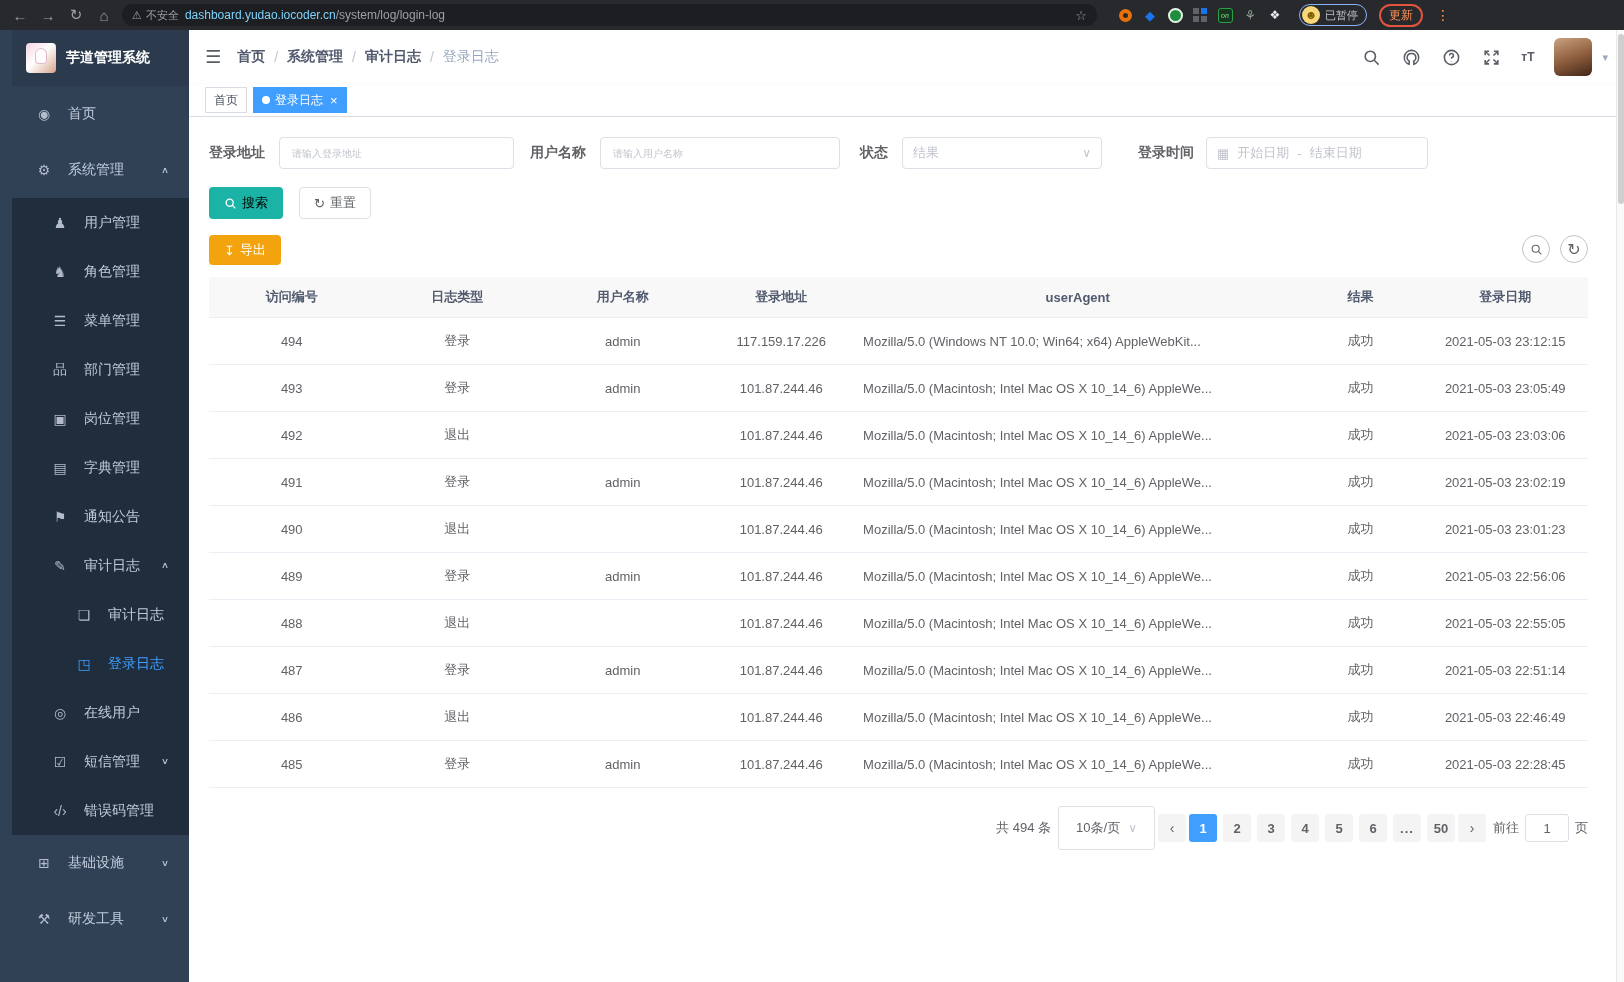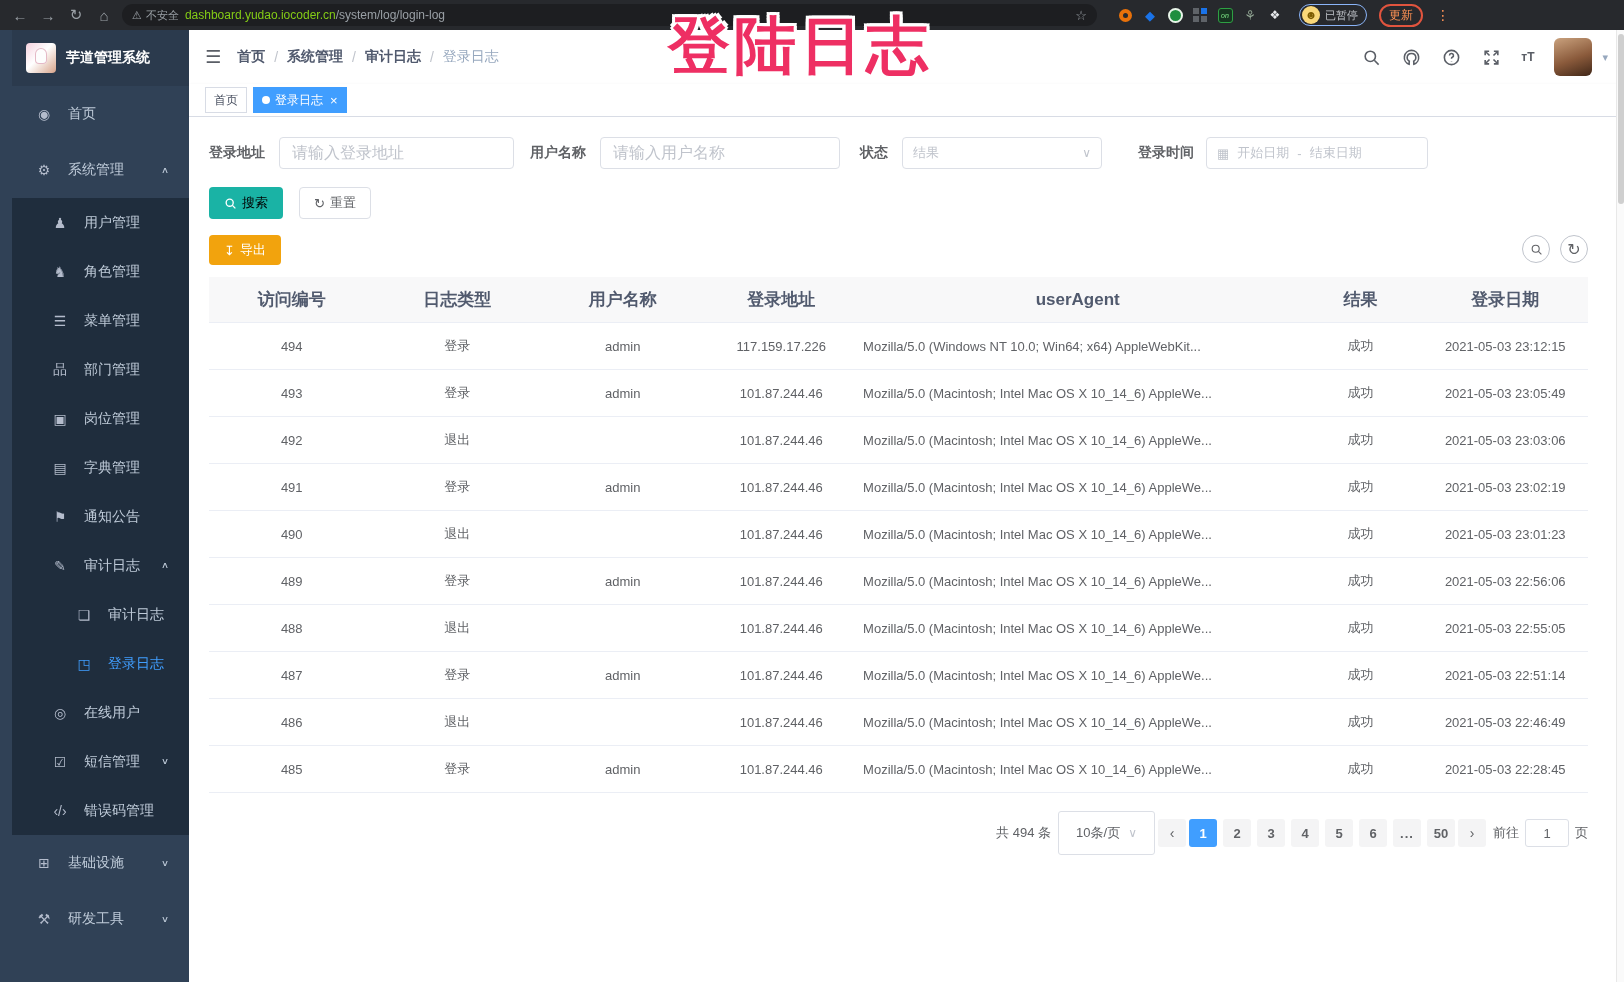--- a/index.html
+++ b/index.html
@@ -9,21 +9,21 @@
 
   
   .browser-bar { height:30px; background:#27292d; display:flex; align-items:center; padding:0 8px; gap:6px; }
   .b-nav { display:flex; align-items:center; gap:4px; }
   .b-btn { width:24px; height:24px; display:flex; align-items:center; justify-content:center;
            color:#9aa0a6; font-size:15px; border-radius:50%; }
   .url-pill { flex:0 0 auto; width:975px; height:22px; background:#1d1e21; border-radius:12px;
               display:flex; align-items:center; padding:0 10px; gap:6px; }
   .warn { color:#9aa0a6; font-size:11px; display:flex; align-items:center; gap:4px; }
   .url-text { font-size:12px; white-space:nowrap; overflow:hidden; }
-  .url-domain { color:#84cc16; }
+  .url-domain { color:#7dd3fc; }
   .url-path { color:#9aa0a6; }
   .url-star { margin-left:auto; color:#9aa0a6; font-size:13px; }
   .ext-bar { display:flex; align-items:center; gap:9px; margin-left:14px; }
   .ext { width:16px; height:16px; display:flex; align-items:center; justify-content:center; font-size:11px; }
   .ext-ring { width:13px; height:13px; border:4px solid #e8710a; border-radius:50%; }
   .ext-gem { color:#1a73e8; font-size:13px; }
   .ext-green { width:15px; height:15px; background:#1e8e3e; border-radius:50%; border:2px solid #e8f5e9; }
   .ext-grid { display:grid; grid-template-columns:6px 6px; grid-gap:2px; }
   .ext-grid i { width:6px; height:6px; background:#5f6368; }
   .ext-grid i:nth-child(2){ background:#1a73e8; }
@@ -84,21 +84,21 @@
   .tag { display:inline-flex; align-items:center; gap:5px; height:26px; padding:0 8px;
          border:1px solid #d8dce5; background:#fff; color:#495060; font-size:12px; cursor:pointer; }
   .tag.active { background:#409eff; border-color:#409eff; color:#fff; }
   .tag-dot { width:8px; height:8px; border-radius:50%; background:#fff; }
   .tag-close { font-size:13px; line-height:1; margin-left:2px; }
 
   
   .content { flex:1; padding:12px 36px 0 20px; background:#fff; }
   .filter-row { display:flex; align-items:center; margin-top:8px; }
   .f-label { font-size:14px; color:#606266; font-weight:bold; white-space:nowrap; }
-  .f-input { height:32px; border:1px solid #dcdfe6; border-radius:4px; padding:0 12px; font-size:16px;
+  .f-input { height:32px; border:1px solid #dcdfe6; border-radius:4px; padding:0 12px; font-size:10px;
              color:#606266; background:#fff; outline:none; font-family:inherit; }
   .f-input::placeholder { color:#c0c4cc; }
   .f-select { height:32px; border:1px solid #dcdfe6; border-radius:4px; padding:0 10px; display:flex;
               align-items:center; justify-content:space-between; color:#c0c4cc; font-size:13px; background:#fff; }
   .sel-caret { color:#c0c4cc; font-size:12px; }
   .date-range { height:32px; border:1px solid #dcdfe6; border-radius:4px; display:flex; align-items:center;
                 gap:8px; padding:0 10px; font-size:13px; color:#c0c4cc; background:#fff; }
   .btn { height:32px; border-radius:4px; border:1px solid transparent; font-size:13px; display:inline-flex;
          align-items:center; gap:5px; padding:0 14px; cursor:pointer; font-family:inherit; }
   .btn svg { width:13px; height:13px; }
@@ -106,21 +106,21 @@
   .btn-reset { background:#fff; border-color:#dcdfe6; color:#606266; }
   .btn-export { background:#f2a30d; color:#fff; height:30px; }
   .toolbar-row { display:flex; align-items:flex-start; margin-top:16px; }
   .round-btns { margin-left:auto; display:flex; gap:10px; }
   .round-btn { width:28px; height:28px; border-radius:50%; border:1px solid #c0c4cc; background:#fff;
                display:flex; align-items:center; justify-content:center; color:#606266; cursor:pointer; }
   .round-btn svg { width:13px; height:13px; stroke:#606266; fill:none; stroke-width:2; }
 
   
   table { width:100%; border-collapse:collapse; margin-top:12px; table-layout:fixed; }
-  th { background:#f8f8f9; color:#515a6e; font-size:17px; font-weight:bold; padding:11px 0; }
+  th { background:#f8f8f9; color:#515a6e; font-size:13px; font-weight:bold; padding:11px 0; }
   td { color:#606266; font-size:13px; padding:14px 0; text-align:center; border-bottom:1px solid #ebeef5;
        white-space:nowrap; overflow:hidden; text-overflow:ellipsis; }
   tbody tr:first-child td { border-top:1px solid #ebeef5; }
   th.col0,td.col0 { width:12%; }
   th.col1,td.col1 { width:12%; }
   th.col2,td.col2 { width:12%; }
   th.col3,td.col3 { width:11%; }
   th.col4,td.col4 { width:32%; }
   td.col4 { text-align:left; padding-left:6px; }
   th.col5,td.col5 { width:9%; }
@@ -527,18 +527,17 @@
             <span>前往</span>
             <input value="1" style="">
             <span>页</span>
           </div>
         </div>
 
       </div>
     </div>
   </div>
 
-  <div class="annotation">登陆日志</div>
 
   <div class="scrollbar">
     <span class="scroll-thumb"></span>
   </div>
 </div>
 
 </body></html>

